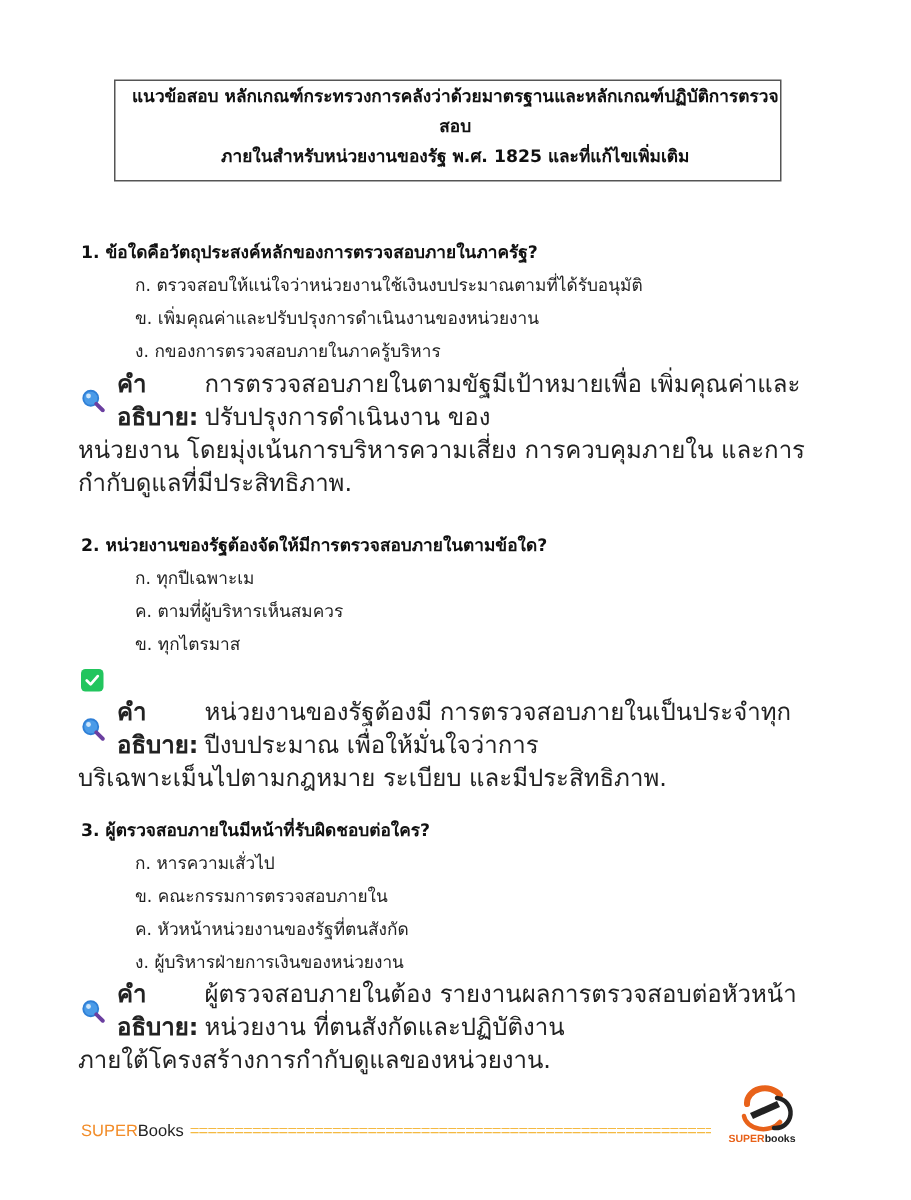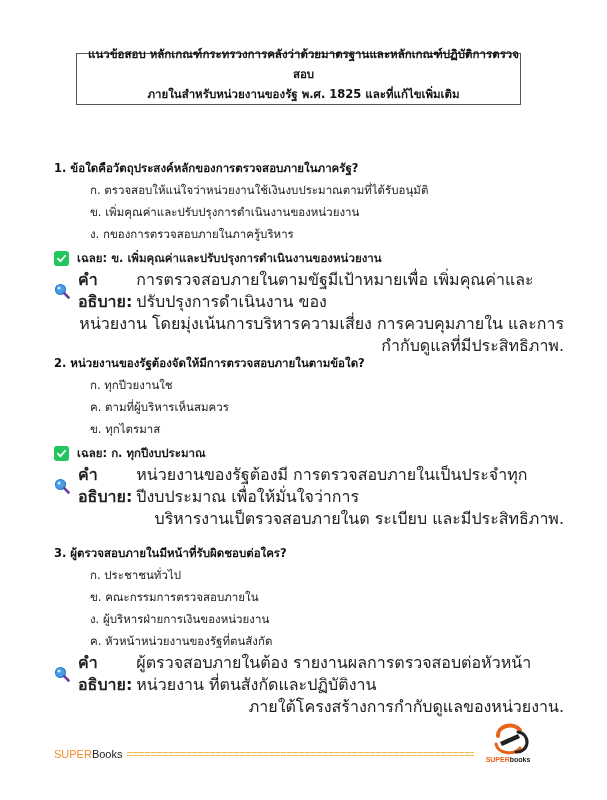--- a/index.html
+++ b/index.html
@@ -2,23 +2,23 @@
 <html><head>
   <meta charset="utf-8">
   <style>
     html, body { margin: 0; padding: 0; background: #ffffff; }
     body {
       width: 607px; height: 800px; position: relative; overflow: hidden;
       font-family: "DejaVu Sans", "Liberation Sans", sans-serif;
       color: #1a1a1a;
     }
     .title-box {
-      position: absolute; left: 76px; top: 53px; width: 445px; height: 52px;
+      position: absolute; left: 76px; top: 53px; width: 445px; height: 68px;
       border: 1.5px solid #555; box-sizing: border-box;
-      display: flex; flex-direction: column; align-items: center; justify-content: flex-end;
+      display: flex; flex-direction: column; align-items: center; justify-content: flex-start;
       font-weight: bold; font-size: 11.5px; line-height: 20px; text-align: center;
       color: #111;
       padding-left: 10px;
     }
     .question {
       position: absolute; left: 54px; width: 510px;
       font-size: 11.5px;
     }
     .q-title { font-weight: bold; height: 22px; line-height: 22px; color: #111; }
     .option { padding-left: 36px; height: 22px; line-height: 22px; color: #222; }
@@ -29,21 +29,21 @@
     .check-icon {
       width: 15px; height: 15px; background: #22c55e; border-radius: 3px;
       display: inline-flex; align-items: center; justify-content: center;
       margin-right: 8px; flex-shrink: 0;
     }
     .check-icon svg { width: 11px; height: 11px; }
     .explain { line-height: 22px; font-size: 16px; color: #222; }
     .explain .first { display: flex; align-items: center; }
     .mag-icon { width: 16px; height: 16px; margin-right: 8px; flex-shrink: 0; }
     .explain-label { font-weight: bold; margin-right: 4px; }
-    .explain .cont { margin-left: -2px; text-align: right; }
+    .explain .cont { margin-left: -2px; }
     .footer {
       position: absolute; left: 54px; top: 748px; width: 420px; height: 18px;
       font-size: 11px; white-space: nowrap; overflow: hidden;
       font-family: "Liberation Sans", sans-serif;
     }
     .brand-super { color: #f28c28; }
     .brand-books { color: #222; }
     .footer-line { color: #f4b942; letter-spacing: -0.5px; margin-left: 4px; }
     .logo {
       position: absolute; left: 478px; top: 722px; width: 60px; height: 48px;
@@ -61,75 +61,66 @@
 <div class="title-box">
   <div>แนวข้อสอบ หลักเกณฑ์กระทรวงการคลังว่าด้วยมาตรฐานและหลักเกณฑ์ปฏิบัติการตรวจสอบ</div>
   <div>ภายในสำหรับหน่วยงานของรัฐ พ.ศ. 1825 และที่แก้ไขเพิ่มเติม</div>
 </div>
 
 <div class="question" style="top:157px;">
   <div class="q-title">1. ข้อใดคือวัตถุประสงค์หลักของการตรวจสอบภายในภาครัฐ?</div>
   <div class="option">ก. ตรวจสอบให้แน่ใจว่าหน่วยงานใช้เงินงบประมาณตามที่ได้รับอนุมัติ</div>
   <div class="option">ข. เพิ่มคุณค่าและปรับปรุงการดำเนินงานของหน่วยงาน</div>
   <div class="option">ง. กของการตรวจสอบภายในภาครู้บริหาร</div>
-  <div class="answer">
-    <span class="check-icon">
-      <svg viewBox="0 0 12 12">
-          <path d="M2 6.2 L4.8 9 L10 3" stroke="#fff" stroke-width="2" fill="none" stroke-linecap="round" stroke-linejoin="round"></path>
-        </svg>
-    </span>
-    <span>เฉลย: ข. เพิ่มคุณค่าและปรับปรุงการดำเนินงานของหน่วยงาน</span>
-  </div>
   <div class="explain">
     <div class="first">
       <svg class="mag-icon" viewBox="0 0 16 16">
         <circle cx="6.5" cy="6.5" r="5" fill="#4a9be8" stroke="#2f7fd6" stroke-width="1.2"></circle>
         <circle cx="5" cy="5" r="1.6" fill="#cfe6fb"></circle>
         <line x1="10.2" y1="10.2" x2="14.5" y2="14.5" stroke="#6b3fa0" stroke-width="2.6" stroke-linecap="round"></line>
       </svg>
       <span class="explain-label">คำอธิบาย:</span>
       <span>การตรวจสอบภายในตามขัฐมีเป้าหมายเพื่อ เพิ่มคุณค่าและปรับปรุงการดำเนินงาน ของ</span>
     </div>
     <div class="cont">หน่วยงาน โดยมุ่งเน้นการบริหารความเสี่ยง การควบคุมภายใน และการกำกับดูแลที่มีประสิทธิภาพ.</div>
   </div>
 </div>
 
 <div class="question" style="top:352px;">
   <div class="q-title">2. หน่วยงานของรัฐต้องจัดให้มีการตรวจสอบภายในตามข้อใด?</div>
-  <div class="option">ก. ทุกปีวยงานใช</div>
+  <div class="option">ก. ทุกปีเฉพาะเม</div>
   <div class="option">ค. ตามที่ผู้บริหารเห็นสมควร</div>
   <div class="option">ข. ทุกไตรมาส</div>
   <div class="answer">
     <span class="check-icon">
       <svg viewBox="0 0 12 12">
           <path d="M2 6.2 L4.8 9 L10 3" stroke="#fff" stroke-width="2" fill="none" stroke-linecap="round" stroke-linejoin="round"></path>
         </svg>
     </span>
-    <span>เฉลย: ก. ทุกปีงบประมาณ</span>
   </div>
   <div class="explain">
     <div class="first">
       <svg class="mag-icon" viewBox="0 0 16 16">
         <circle cx="6.5" cy="6.5" r="5" fill="#4a9be8" stroke="#2f7fd6" stroke-width="1.2"></circle>
         <circle cx="5" cy="5" r="1.6" fill="#cfe6fb"></circle>
         <line x1="10.2" y1="10.2" x2="14.5" y2="14.5" stroke="#6b3fa0" stroke-width="2.6" stroke-linecap="round"></line>
       </svg>
       <span class="explain-label">คำอธิบาย:</span>
       <span>หน่วยงานของรัฐต้องมี การตรวจสอบภายในเป็นประจำทุกปีงบประมาณ เพื่อให้มั่นใจว่าการ</span>
     </div>
-    <div class="cont">บริหารงานเป็ตรวจสอบภายในต ระเบียบ และมีประสิทธิภาพ.</div>
+    <div class="cont">บริเฉพาะเม็นไปตามกฎหมาย ระเบียบ และมีประสิทธิภาพ.</div>
   </div>
 </div>
 
 <div class="question" style="top:542px;">
   <div class="q-title">3. ผู้ตรวจสอบภายในมีหน้าที่รับผิดชอบต่อใคร?</div>
-  <div class="option">ก. ประชาชนทั่วไป</div>
+  <div class="option">ก. หารความเสั่วไป</div>
   <div class="option">ข. คณะกรรมการตรวจสอบภายใน</div>
+  <div class="option">ค. หัวหน้าหน่วยงานของรัฐที่ตนสังกัด</div>
   <div class="option">ง. ผู้บริหารฝ่ายการเงินของหน่วยงาน</div>
-  <div class="option">ค. หัวหน้าหน่วยงานของรัฐที่ตนสังกัด</div>
   <div class="explain">
     <div class="first">
       <svg class="mag-icon" viewBox="0 0 16 16">
         <circle cx="6.5" cy="6.5" r="5" fill="#4a9be8" stroke="#2f7fd6" stroke-width="1.2"></circle>
         <circle cx="5" cy="5" r="1.6" fill="#cfe6fb"></circle>
         <line x1="10.2" y1="10.2" x2="14.5" y2="14.5" stroke="#6b3fa0" stroke-width="2.6" stroke-linecap="round"></line>
       </svg>
       <span class="explain-label">คำอธิบาย:</span>
       <span>ผู้ตรวจสอบภายในต้อง รายงานผลการตรวจสอบต่อหัวหน้าหน่วยงาน ที่ตนสังกัดและปฏิบัติงาน</span>
     </div>

